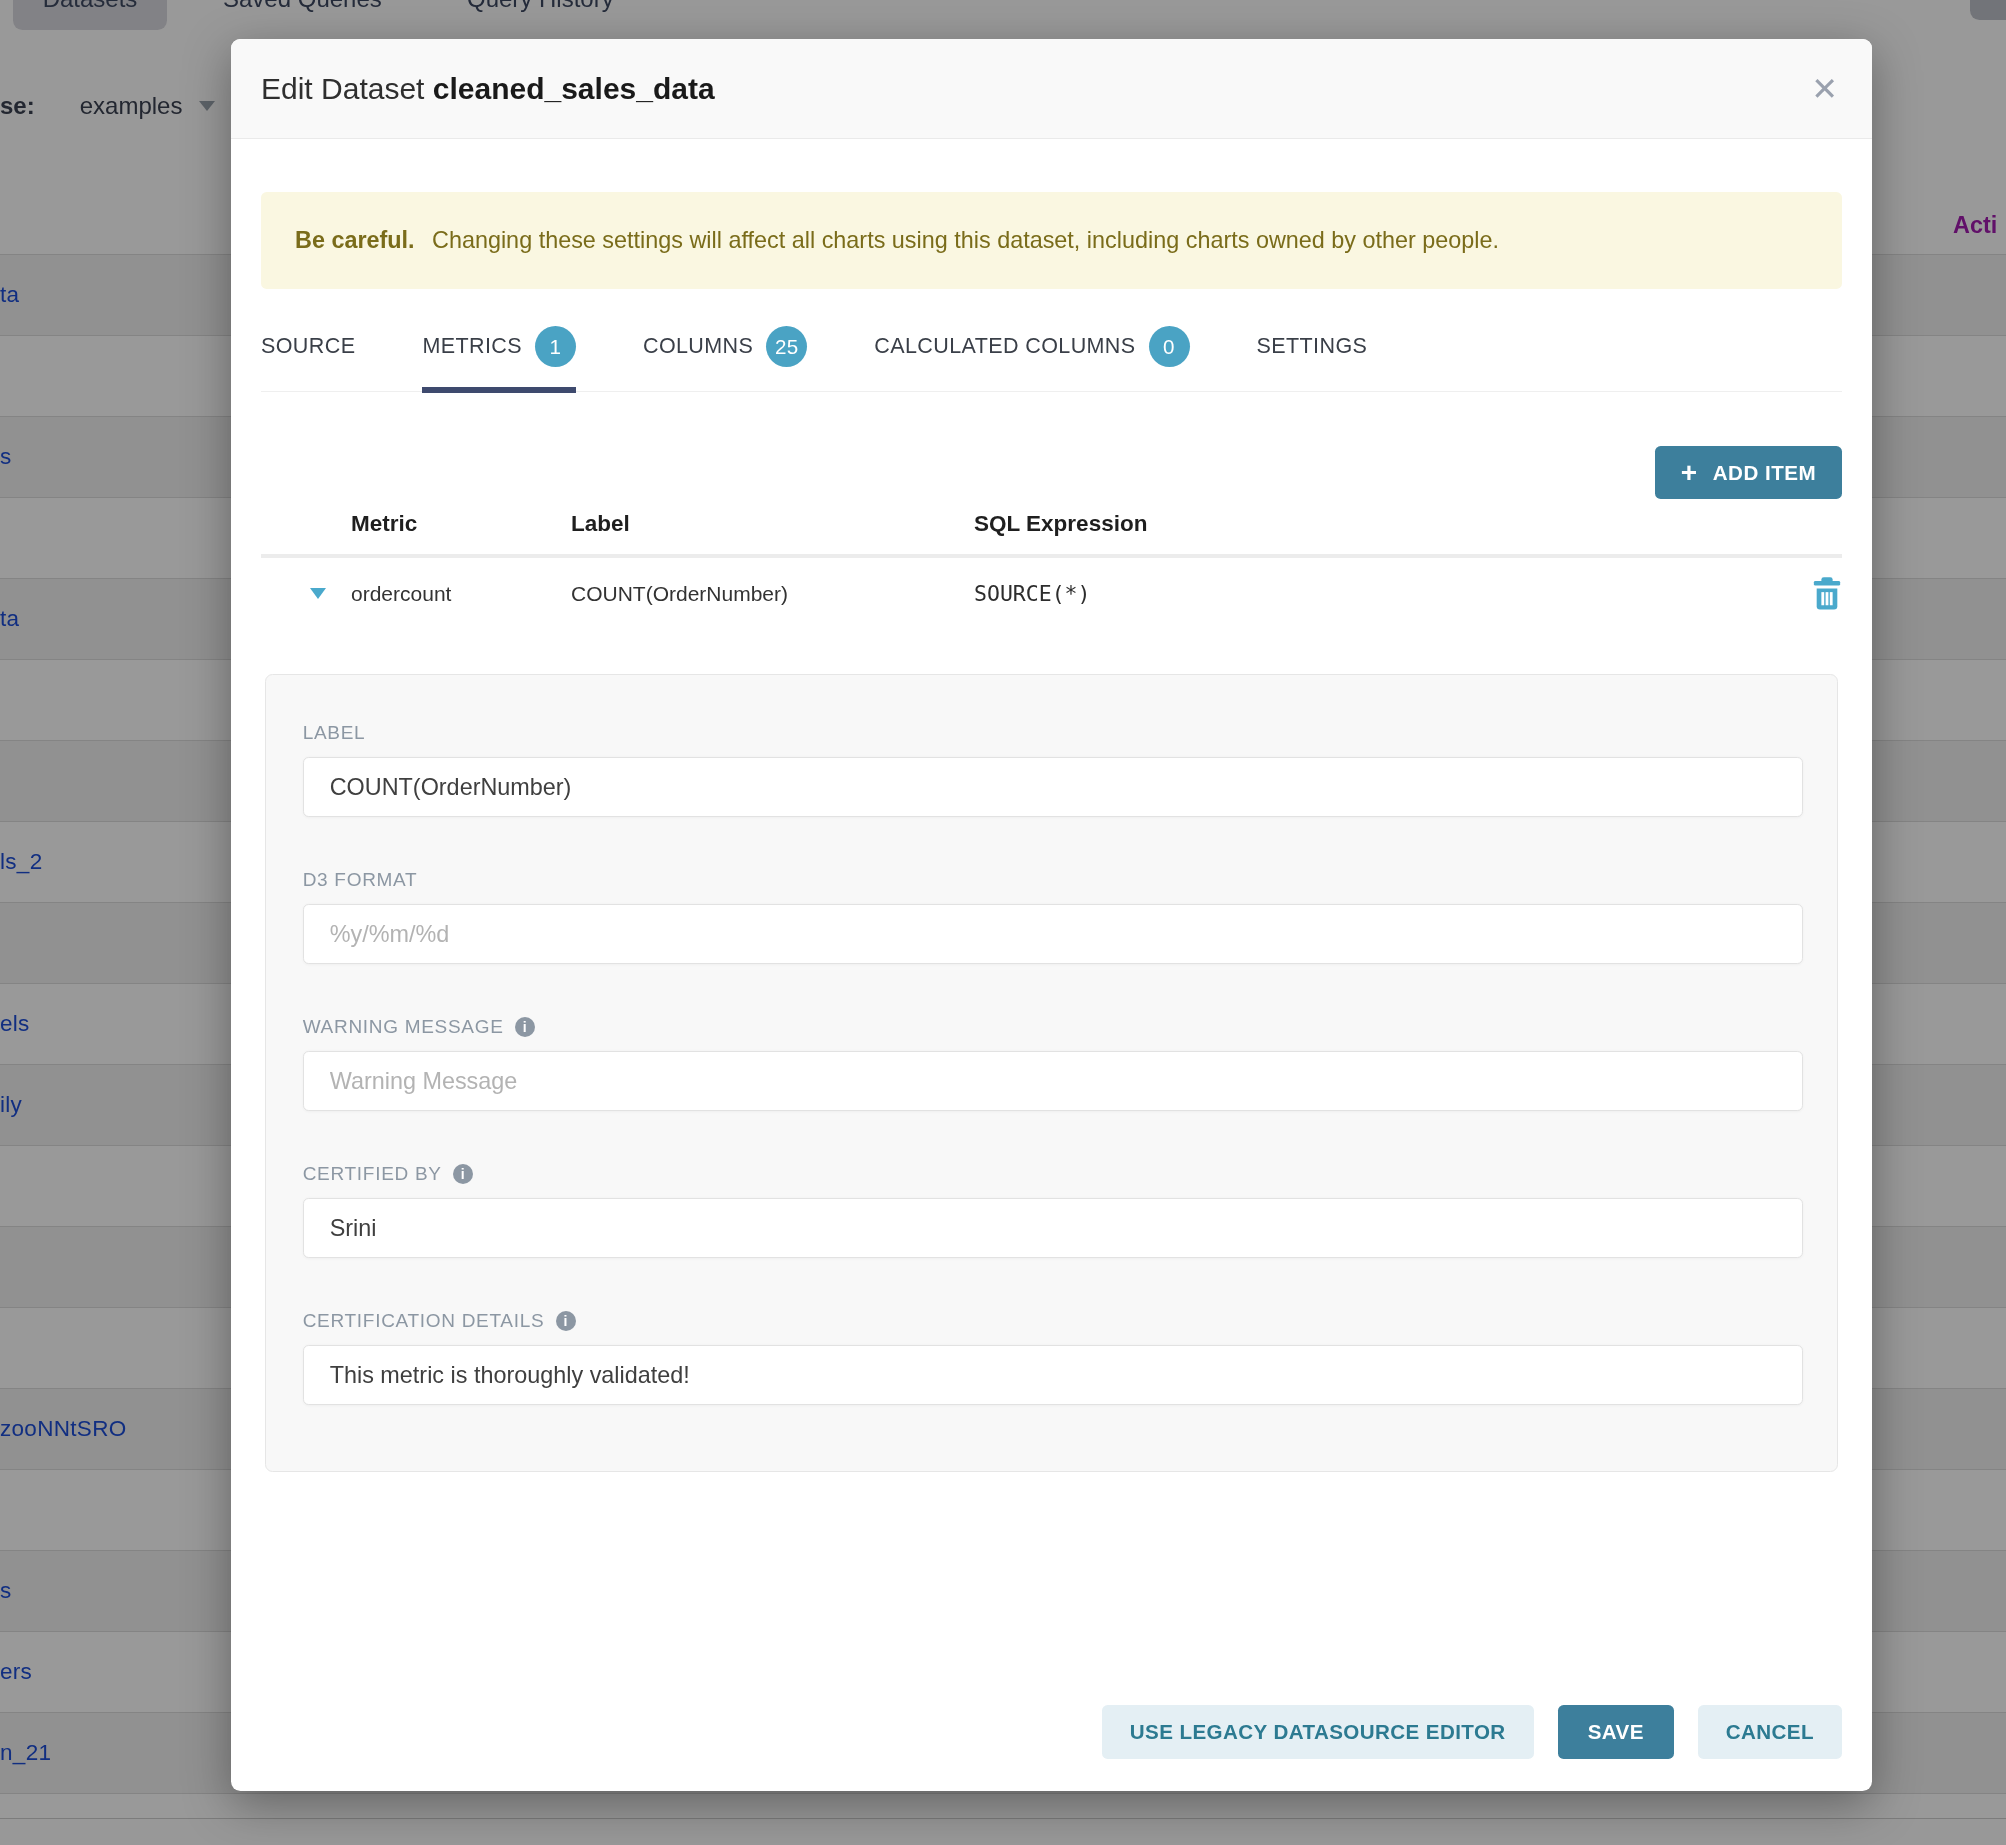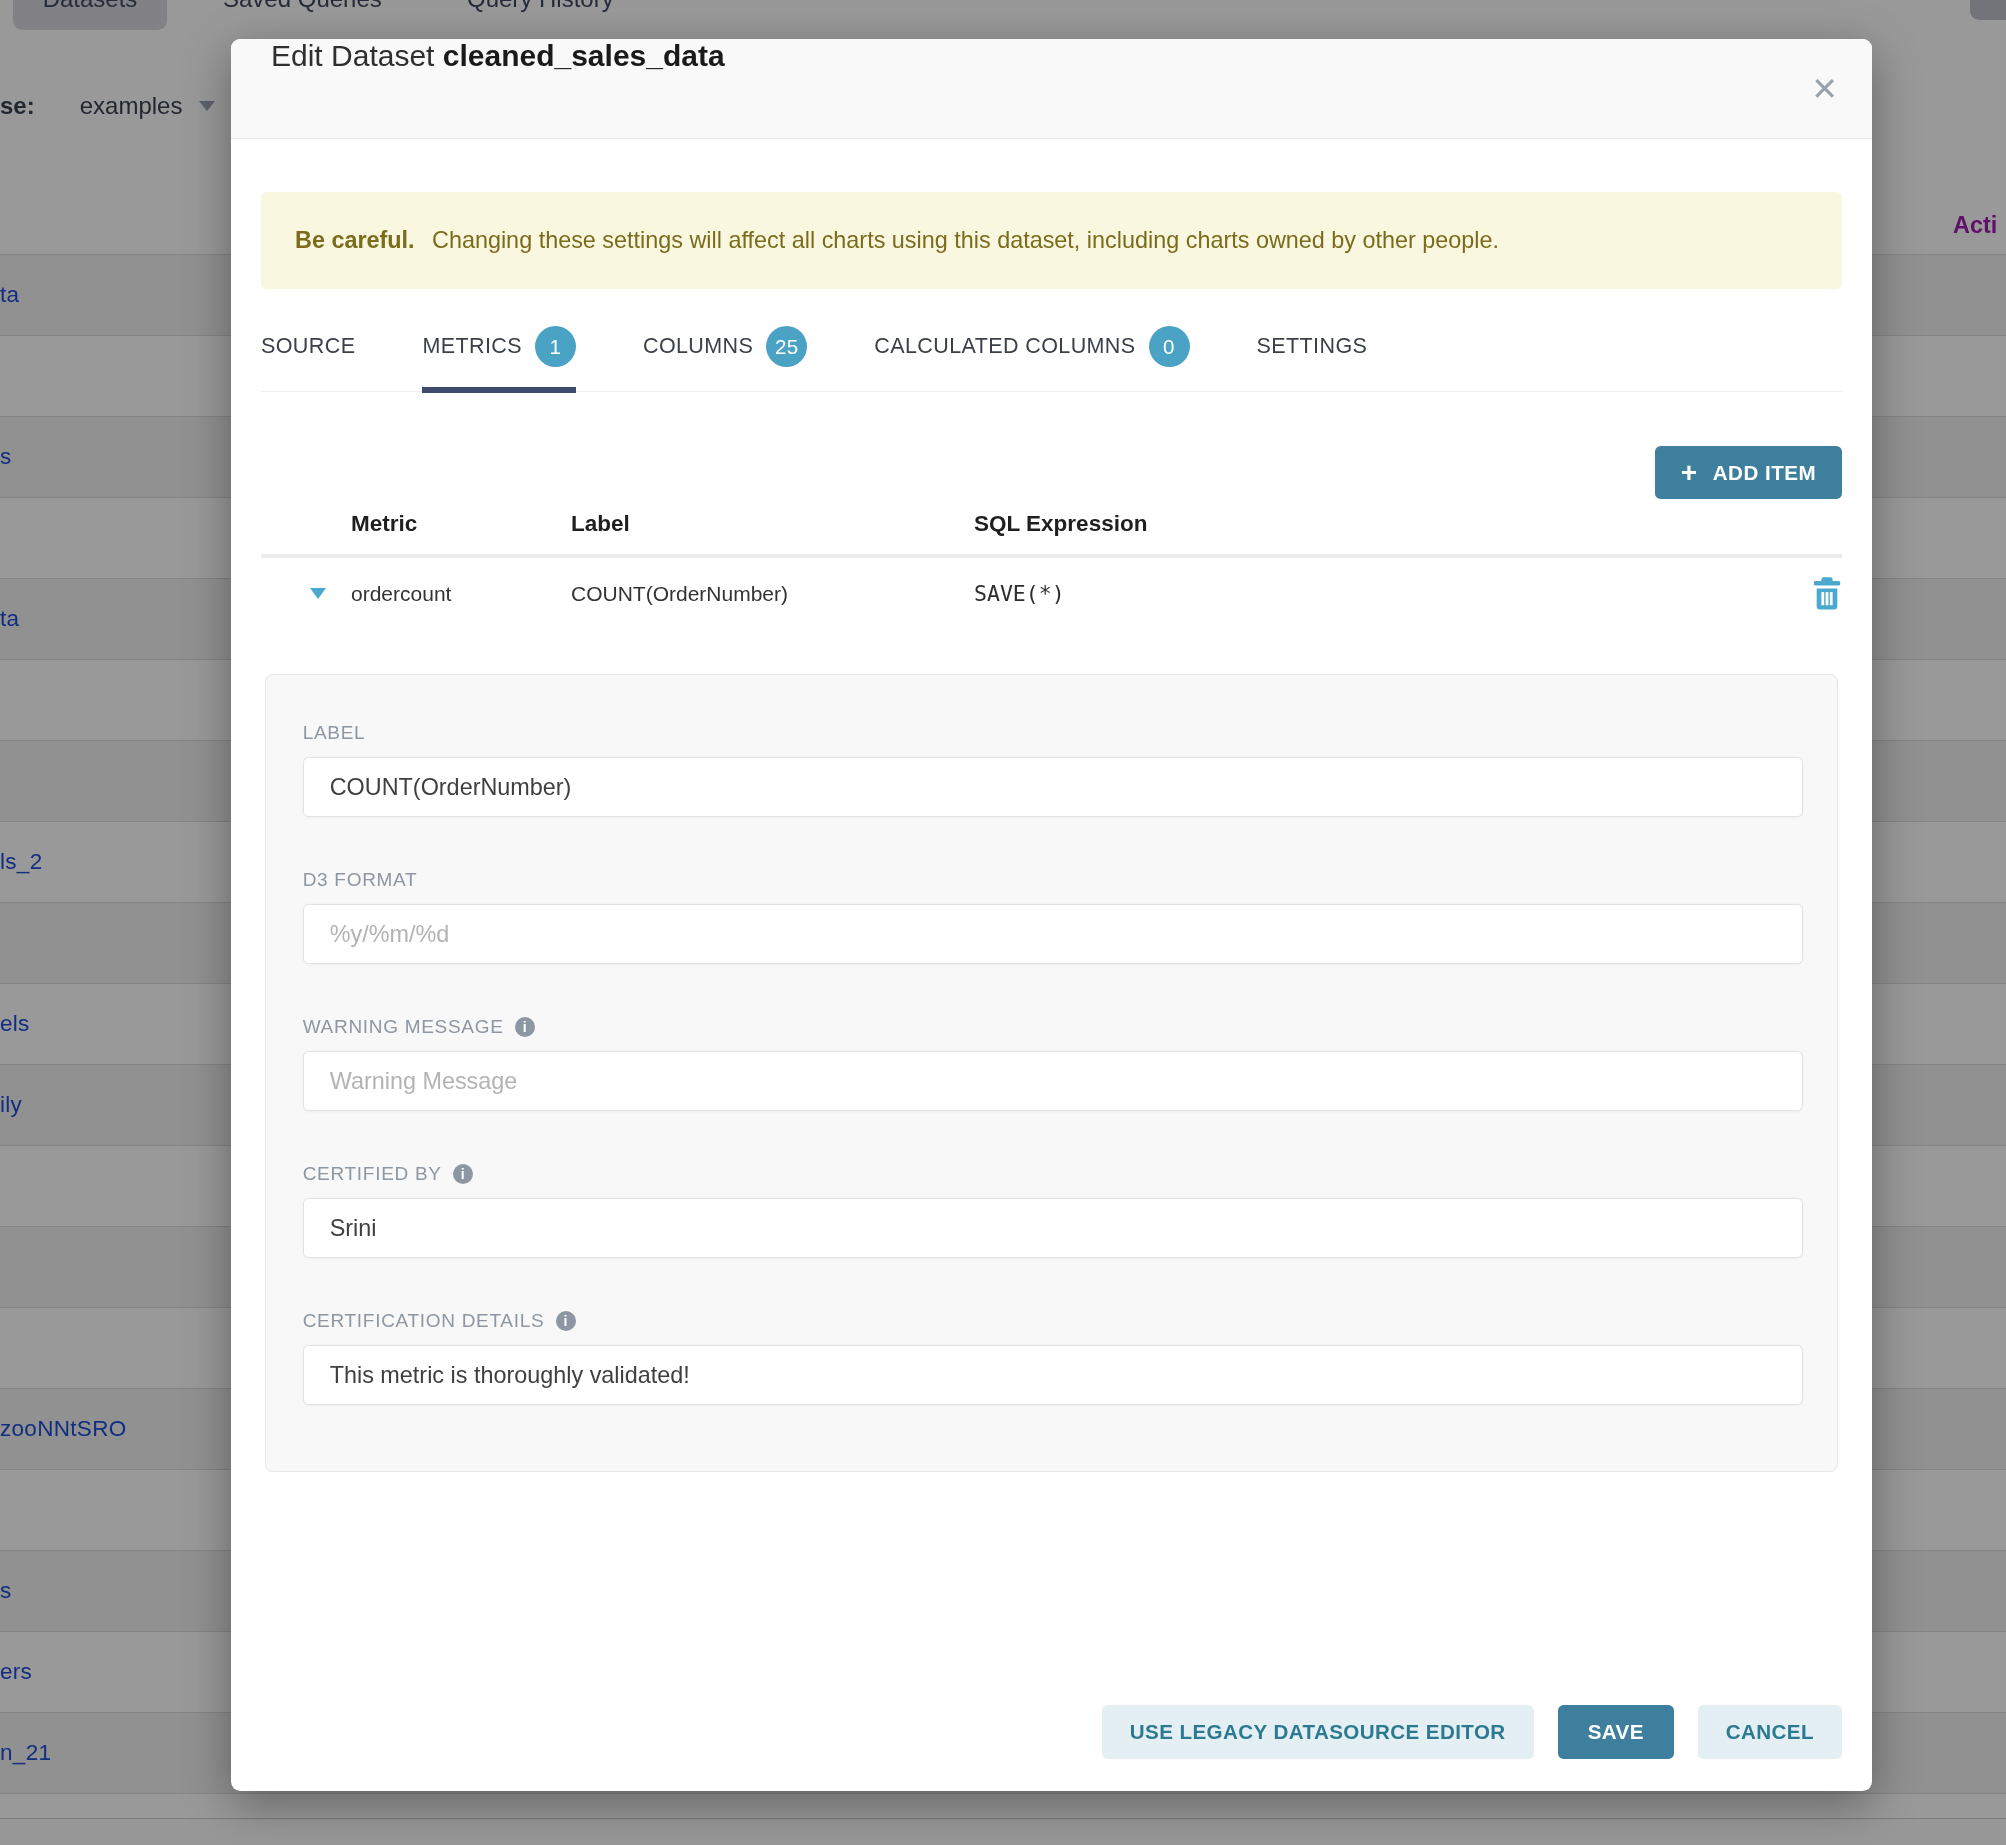--- a/index.html
+++ b/index.html
@@ -38,21 +38,21 @@
 
   .overlay{position:absolute;inset:0;background:rgba(0,0,0,0.40);}
 
   
   .modal{
     position:absolute;left:231px;top:39px;width:1641px;height:1752px;
     background:#ffffff;border-radius:9.4px;box-shadow:0 13px 47px rgba(0,0,0,0.35);
   }
   .modal-header{
     height:99px;background:#f9f9f9;border-bottom:0.9px solid #eaeaea;
-    border-radius:9.4px 9.4px 0 0;display:flex;align-items:flex-start;padding:0 40px;position:relative;
+    border-radius:9.4px 9.4px 0 0;display:flex;align-items:center;padding:0 30px;position:relative;
   }
   .modal-title{font-size:30px;color:#2f2f2f;}
   .modal-title b{color:#1a1a1a;font-weight:bold;}
   .close-x{
     position:absolute;right:34px;top:50%;transform:translateY(-50%);
     font-size:32px;color:#9aa1ae;cursor:pointer;line-height:1;
   }
   .modal-body{padding:0 30px;position:relative;}
 
   .warn-banner{
@@ -246,21 +246,21 @@
         <span>Metric</span>
         <span>Label</span>
         <span>SQL Expression</span>
         <span></span>
       </div>
 
       <div class="metric-grid metric-row">
         <span class="caret-expand"></span>
         <span class="cell">ordercount</span>
         <span class="cell">COUNT(OrderNumber)</span>
-        <span class="mono">SAVE(*)</span>
+        <span class="mono">SOURCE(*)</span>
         <span class="trash-btn">
           <svg width="30" height="36" viewBox="0 0 32 38" aria-hidden="true">
             <rect x="10" y="1" width="12" height="7" rx="2.5" fill="#4aa9cc"></rect>
             <rect x="2" y="5" width="28" height="5" rx="1.5" fill="#4aa9cc"></rect>
             <path d="M5 13 h22 v19 a3.5 3.5 0 0 1 -3.5 3.5 h-15 a3.5 3.5 0 0 1 -3.5 -3.5 z" fill="#4aa9cc"></path>
             <rect x="10" y="17" width="3" height="14" fill="#ffffff"></rect>
             <rect x="14.5" y="17" width="3" height="14" fill="#ffffff"></rect>
             <rect x="19" y="17" width="3" height="14" fill="#ffffff"></rect>
           </svg>
         </span>

